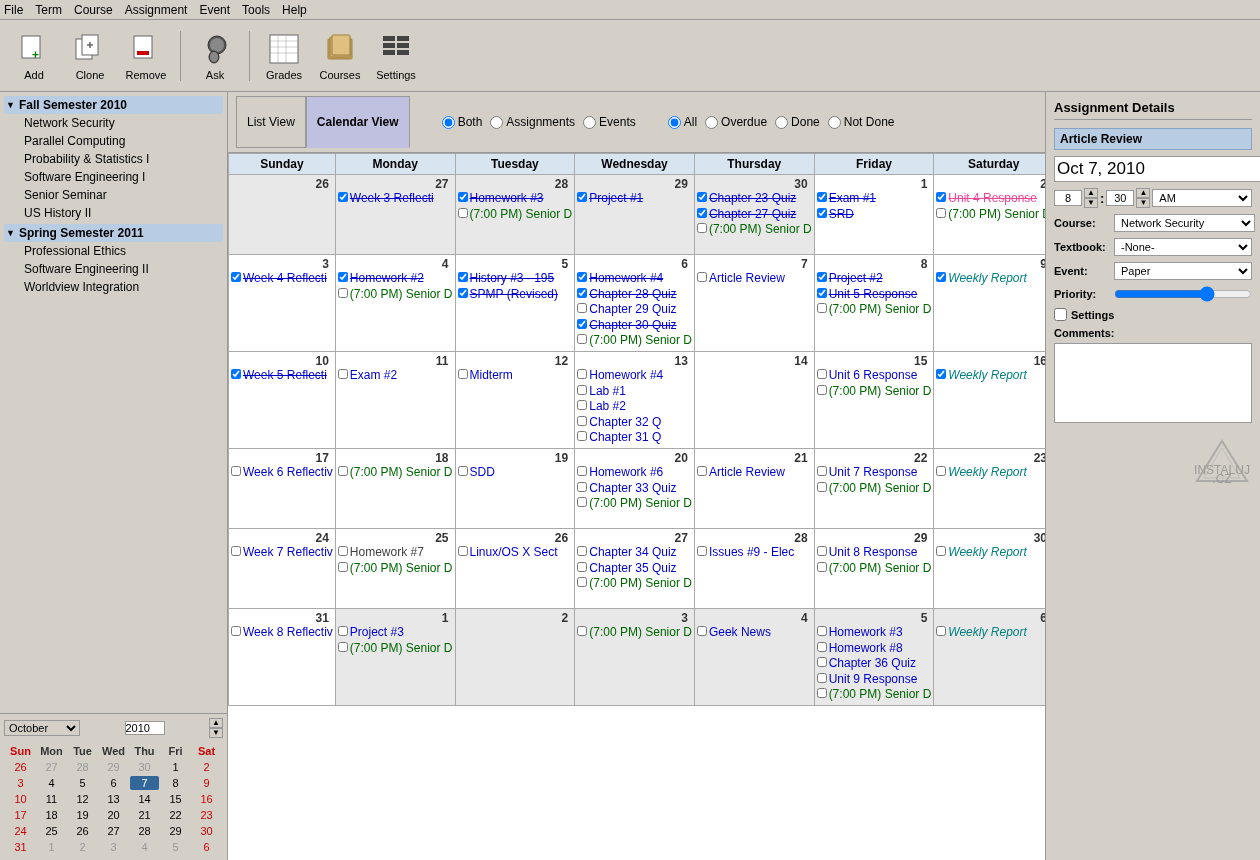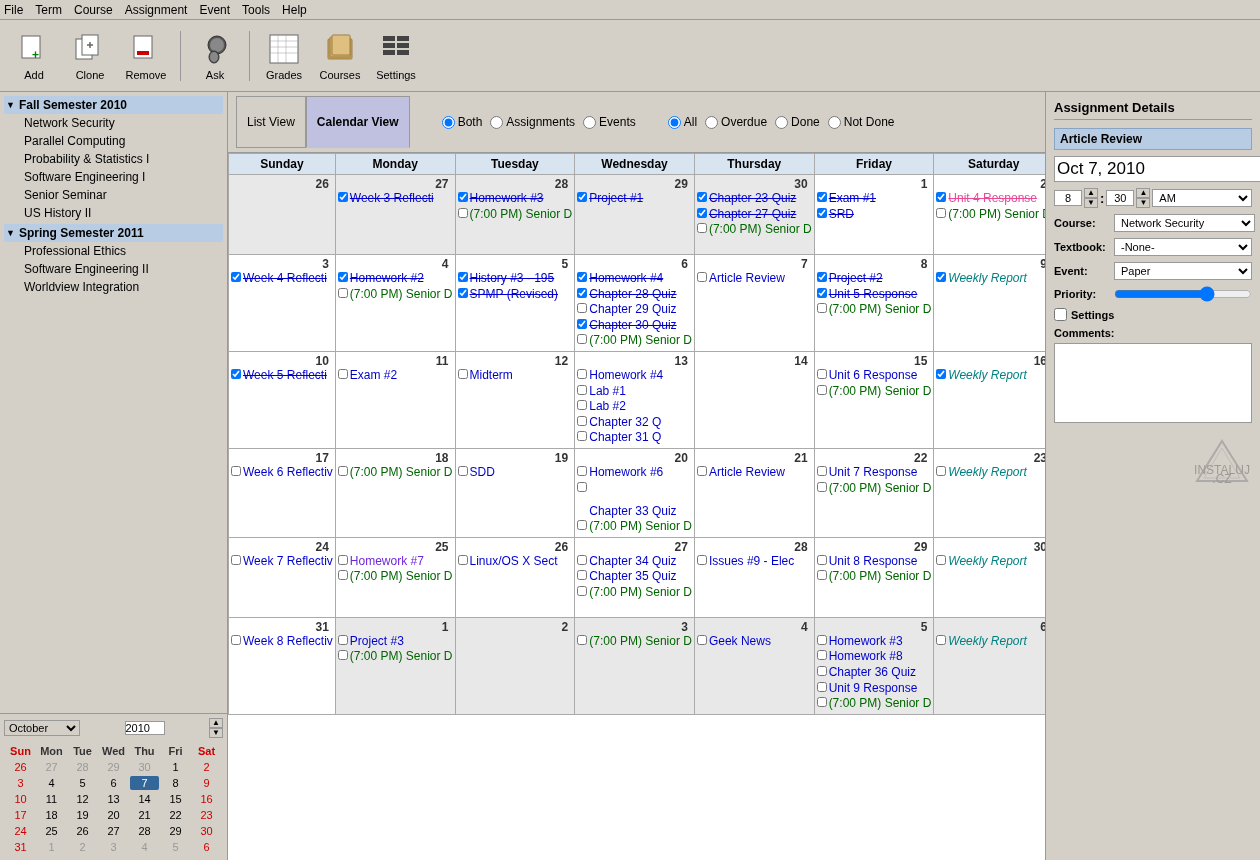--- a/index.html
+++ b/index.html
@@ -640,21 +640,21 @@
               </td>
               <td style="height: 80px;">
                 <div class="cal-date">20</div>
                 <div class="scroll-area">
                   <div class="cal-item">
                     <input type="checkbox" style="">
                     <span style="color: rgb(0, 0, 204);">Homework #6</span>
                   </div>
                   <div class="cal-item">
                     <input type="checkbox" style="">
-                    <span style="color: rgb(0, 0, 204); margin-top: 23px;">Chapter 33 Quiz</span>
+                    <span style="color: rgb(0, 0, 204);">Chapter 33 Quiz</span>
                   </div>
                   <div class="cal-item">
                     <input type="checkbox" style="">
                     <span style="color: rgb(0, 102, 0);">(7:00 PM) Senior D</span>
                   </div>
                 </div>
               </td>
               <td style="height: 80px;">
                 <div class="cal-date">21</div>
                 <div class="scroll-area">
@@ -695,21 +695,21 @@
                     <input type="checkbox" style="">
                     <span style="color: rgb(0, 0, 204);">Week 7 Reflectiv</span>
                   </div>
                 </div>
               </td>
               <td style="height: 80px;">
                 <div class="cal-date">25</div>
                 <div class="scroll-area">
                   <div class="cal-item">
                     <input type="checkbox" style="">
-                    <span style="color: #6d28d9;">Homework #7</span>
+                    <span style="color: #404040;">Homework #7</span>
                   </div>
                   <div class="cal-item">
                     <input type="checkbox" style="">
                     <span style="color: rgb(0, 102, 0);">(7:00 PM) Senior D</span>
                   </div>
                 </div>
               </td>
               <td style="height: 80px;">
                 <div class="cal-date">26</div>
                 <div class="scroll-area">

